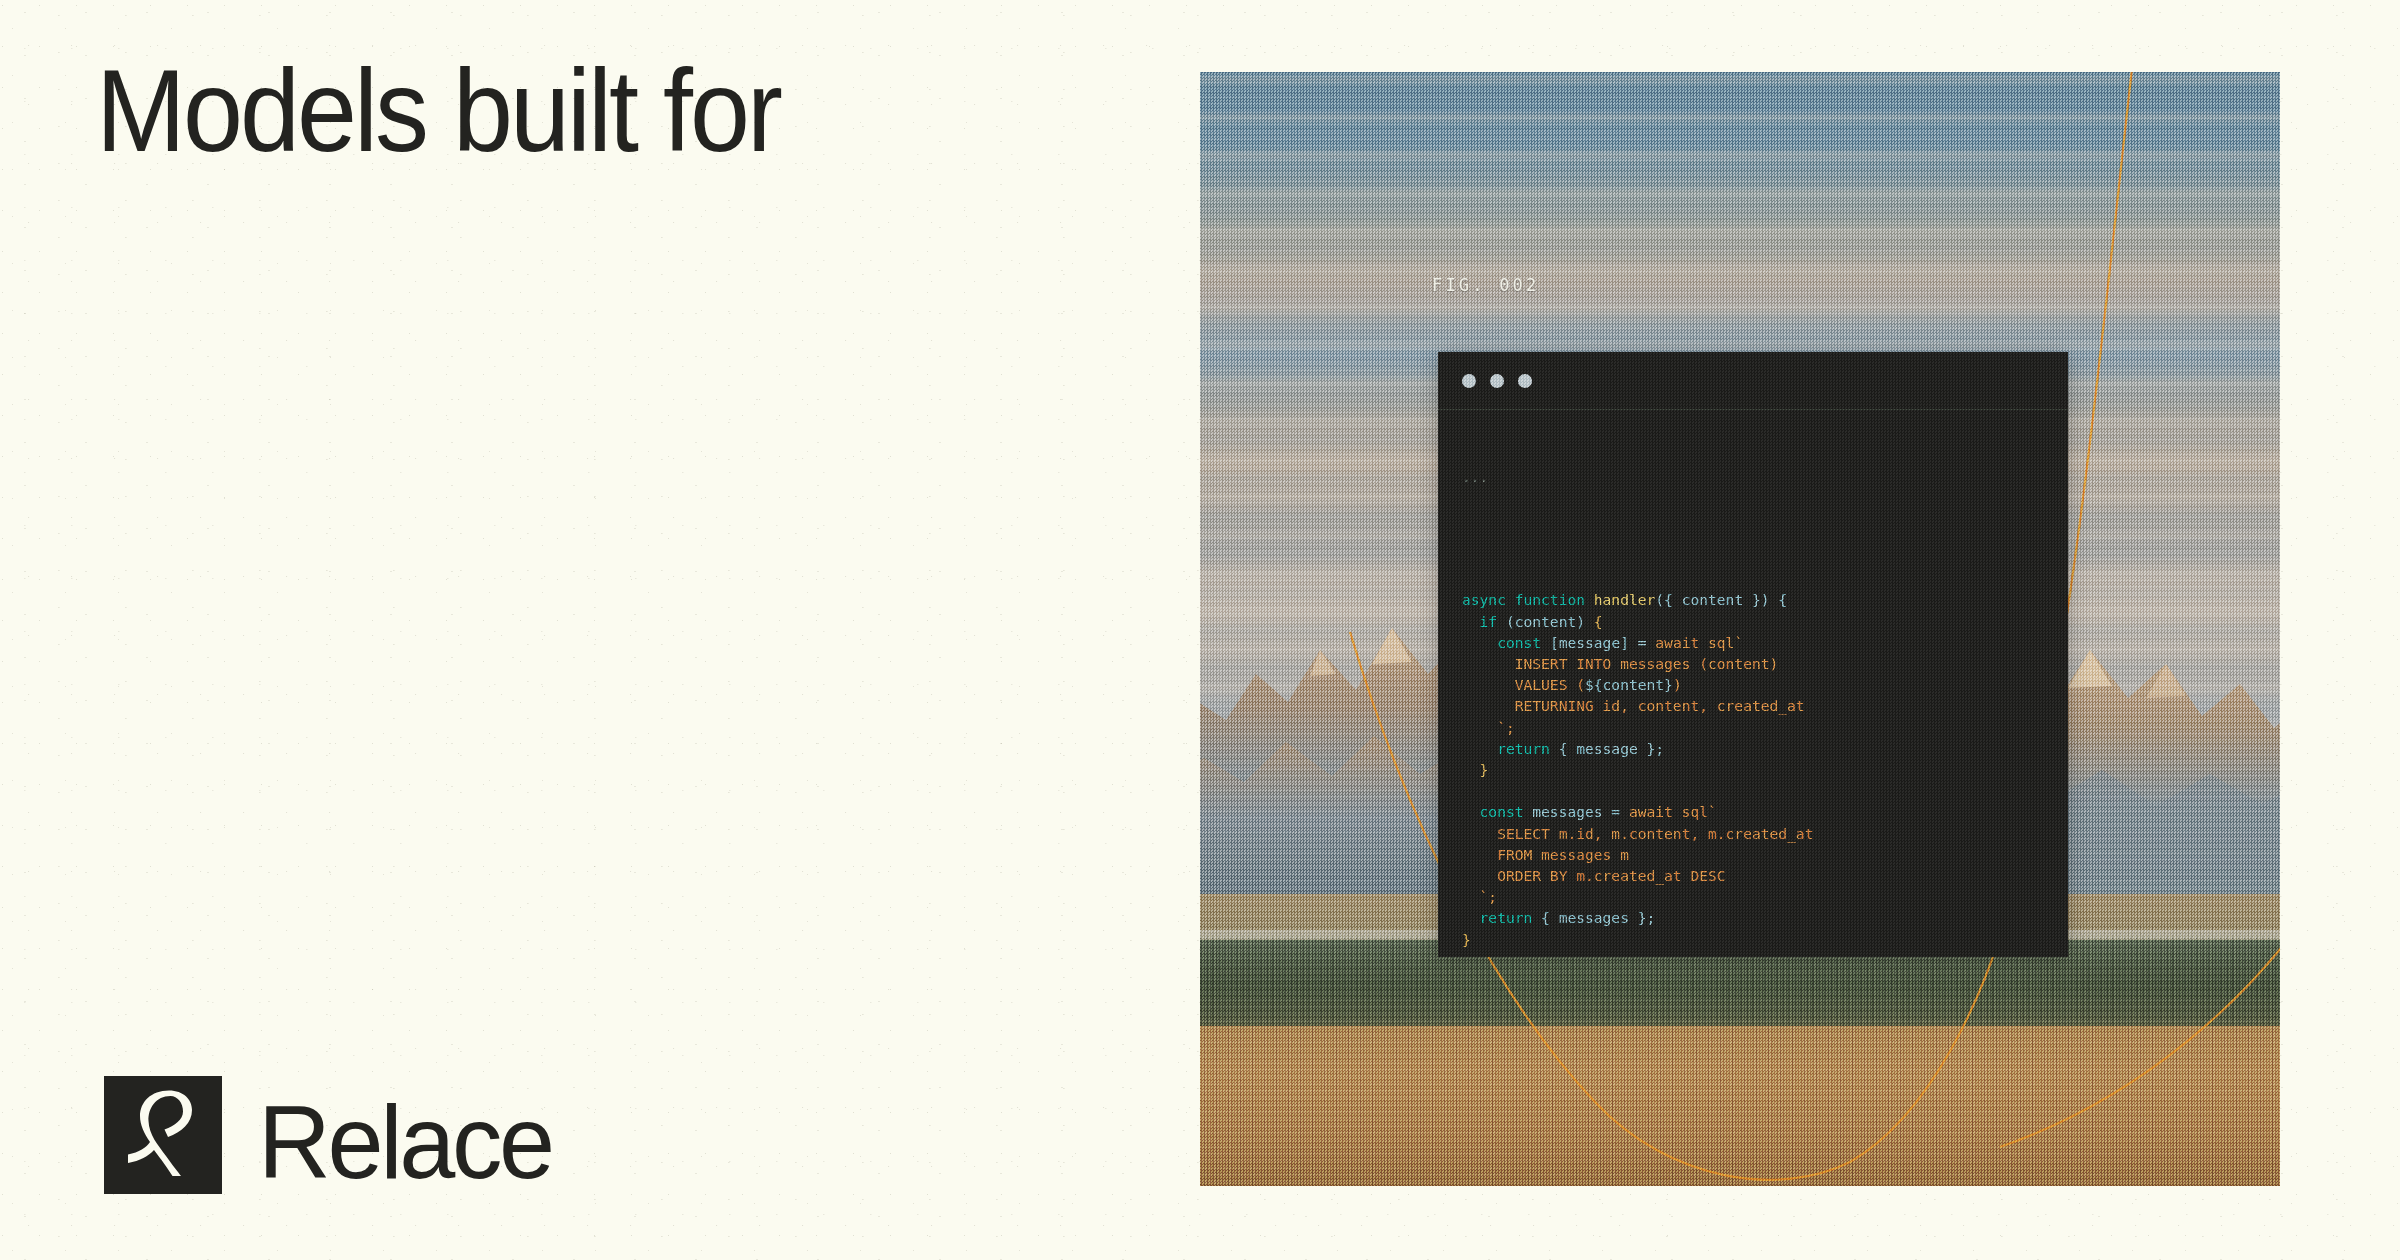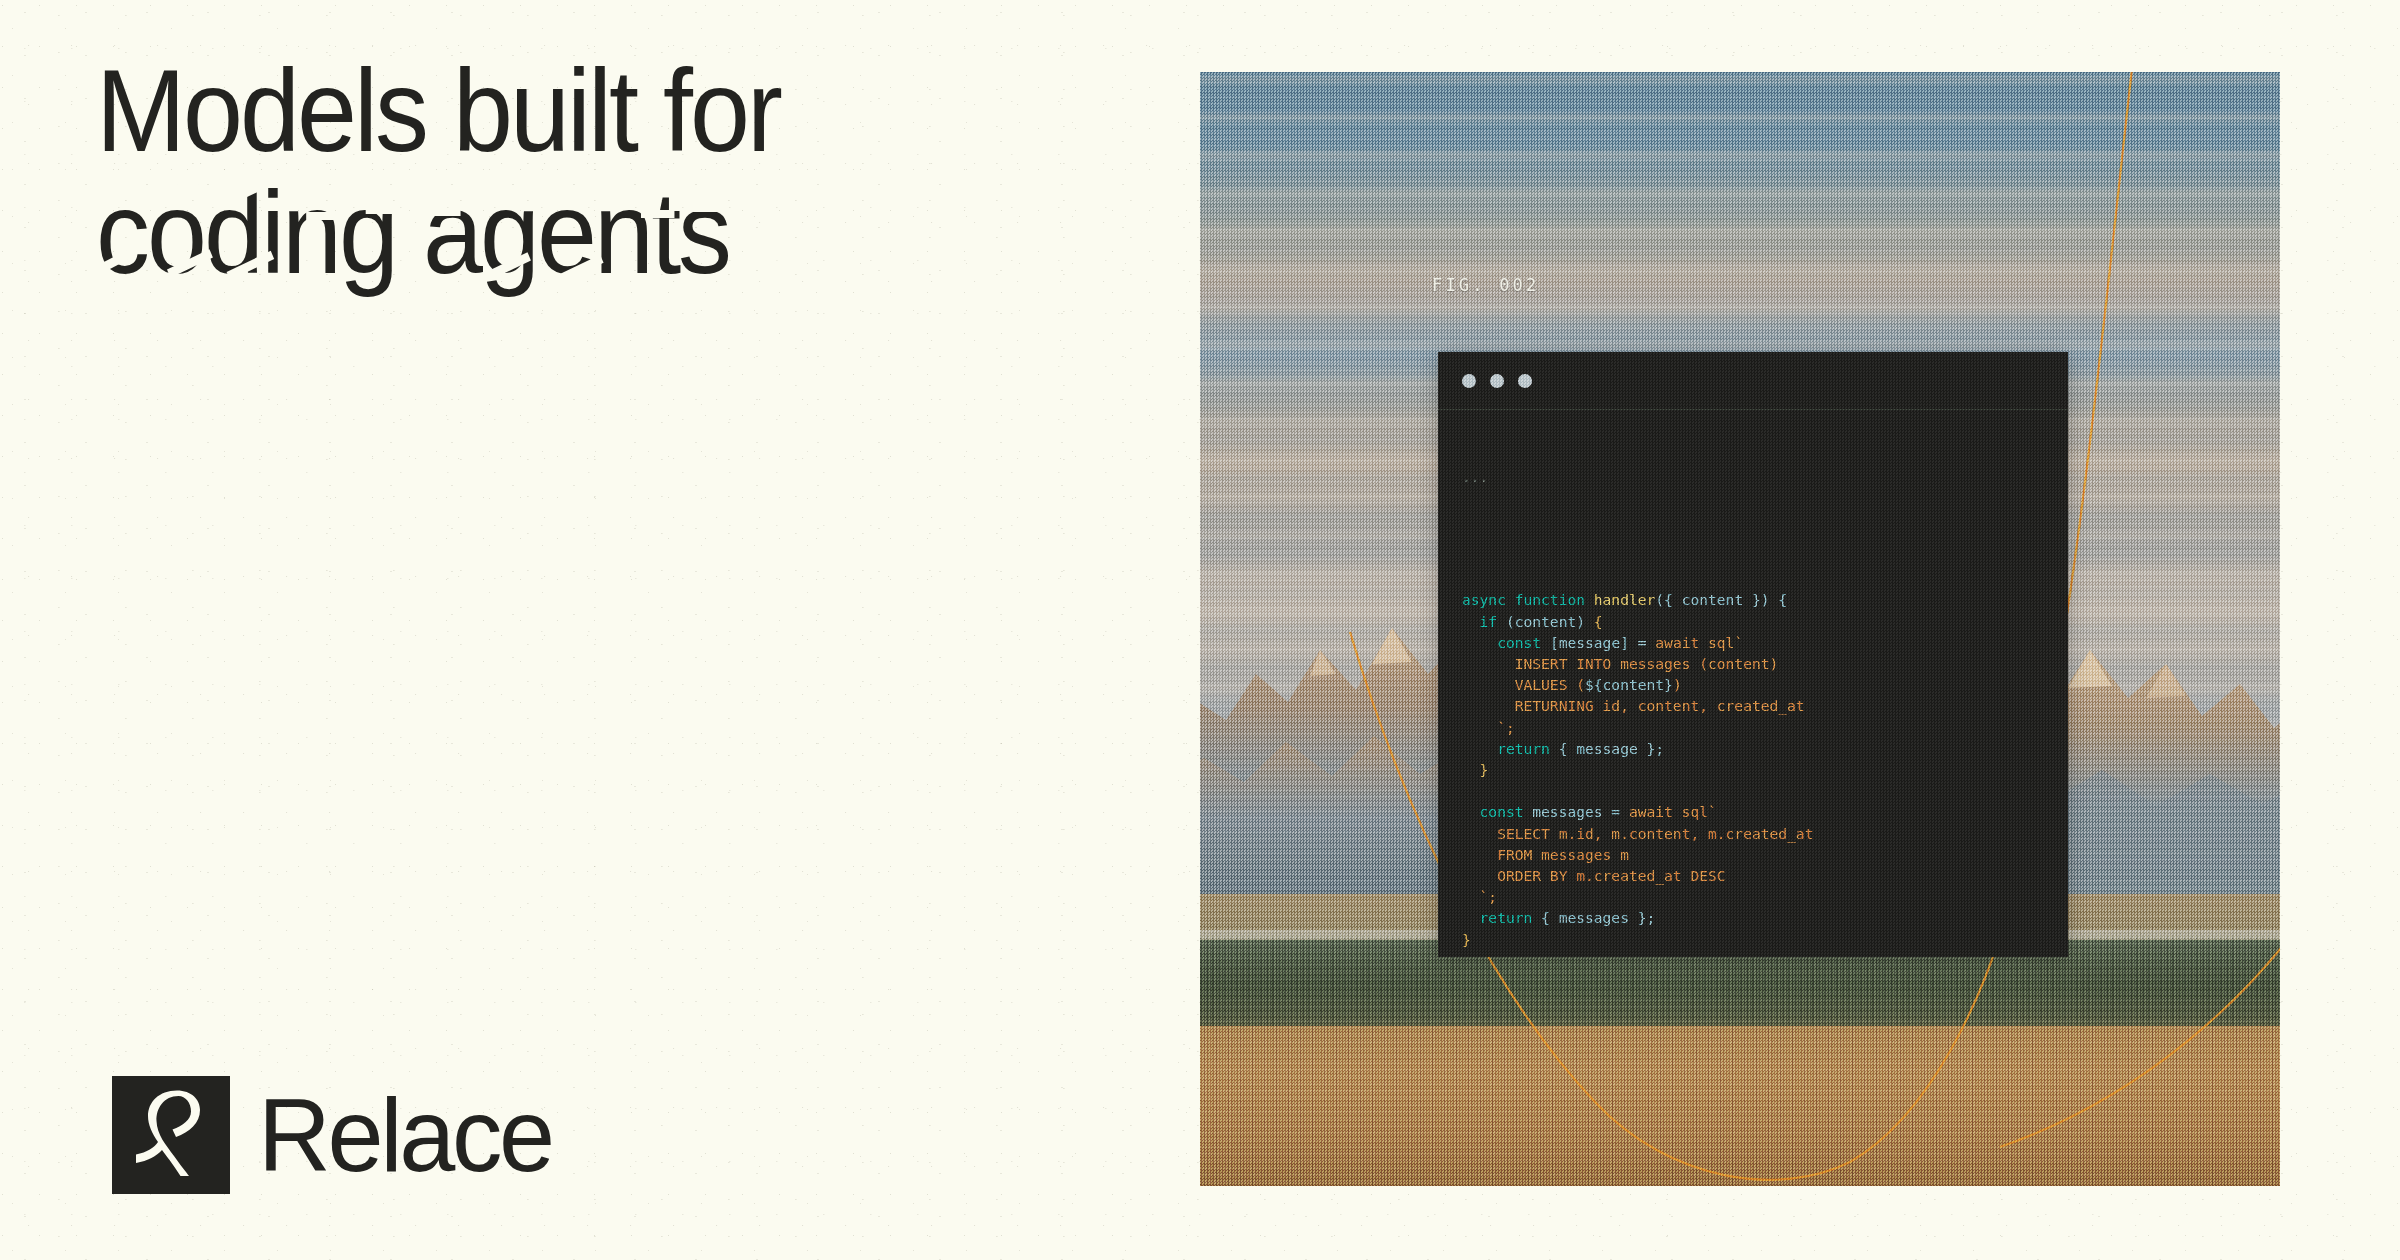--- a/index.html
+++ b/index.html
@@ -80,25 +80,25 @@
   }
   .headline-line-2 .stencil-cuts i {
     position: absolute;
     background: #FBFBF0;
     display: block;
   }
 
   
   .logo-lockup {
     position: absolute;
-    left: 16px;
+    left: 8px;
     top: 1076px;
     display: flex;
-    align-items: center;
-    gap: 28px;
+    align-items: flex-end;
+    gap: 36px;
   }
   .logo-mark {
     width: 118px;
     height: 118px;
     background: #232320;
     flex: 0 0 auto;
     position: relative;
   }
   .logo-mark svg { display: block; width: 118px; height: 118px; }
   .logo-word {
@@ -286,44 +286,20 @@
 </style>
 </head>
 <body>
 
 <div class="paper-grain"></div>
 
 <div class="left-col">
 
   <h1 class="headline">
     <span class="headline-line headline-line-1">Models built for</span>
-    <span class="headline-line">
-      <span class="headline-line-2">
-        <span>coding agents</span>
-        <span class="stencil-cuts">
-            <i style="left: 4px; top: 30px; width: 46px; height: 9px; transform: rotate(-26deg);"></i>
-            <i style="left: 10px; top: 96px; width: 44px; height: 9px; transform: rotate(-26deg);"></i>
-            <i style="left: 74px; top: 24px; width: 52px; height: 9px; transform: rotate(-24deg);"></i>
-            <i style="left: 86px; top: 99px; width: 50px; height: 9px; transform: rotate(-24deg);"></i>
-            <i style="left: 158px; top: 22px; width: 54px; height: 9px; transform: rotate(-24deg);"></i>
-            <i style="left: 150px; top: 101px; width: 52px; height: 9px; transform: rotate(-24deg);"></i>
-            <i style="left: 236px; top: 52px; width: 30px; height: 8px; transform: rotate(0deg);"></i>
-            <i style="left: 300px; top: 46px; width: 34px; height: 8px; transform: rotate(0deg);"></i>
-            <i style="left: 362px; top: 48px; width: 40px; height: 8px; transform: rotate(0deg);"></i>
-            <i style="left: 436px; top: 26px; width: 50px; height: 9px; transform: rotate(-24deg);"></i>
-            <i style="left: 428px; top: 102px; width: 50px; height: 9px; transform: rotate(-24deg);"></i>
-            <i style="left: 516px; top: 28px; width: 50px; height: 9px; transform: rotate(-24deg);"></i>
-            <i style="left: 508px; top: 104px; width: 48px; height: 9px; transform: rotate(-24deg);"></i>
-            <i style="left: 596px; top: 50px; width: 36px; height: 8px; transform: rotate(0deg);"></i>
-            <i style="left: 652px; top: 44px; width: 36px; height: 8px; transform: rotate(0deg);"></i>
-            <i style="left: 706px; top: 30px; width: 34px; height: 8px; transform: rotate(-20deg);"></i>
-            <i style="left: 714px; top: 96px; width: 34px; height: 8px; transform: rotate(-20deg);"></i>
-          </span>
-      </span>
-    </span>
   </h1>
 
   <div class="logo-lockup">
     <div class="logo-mark">
       <svg viewBox="0 0 118 118" aria-hidden="true">
 
         <path d="M66.5 20
                  C 52 20, 44 32, 44.5 45
                  C 45 59, 54 69, 62 80
                  C 69 90, 74 96, 77 100

